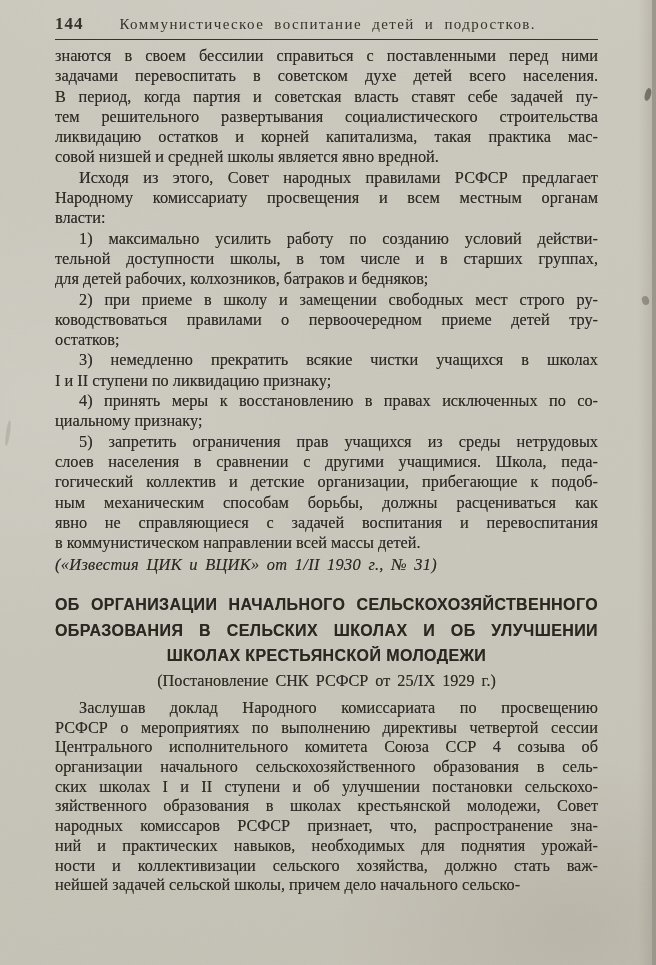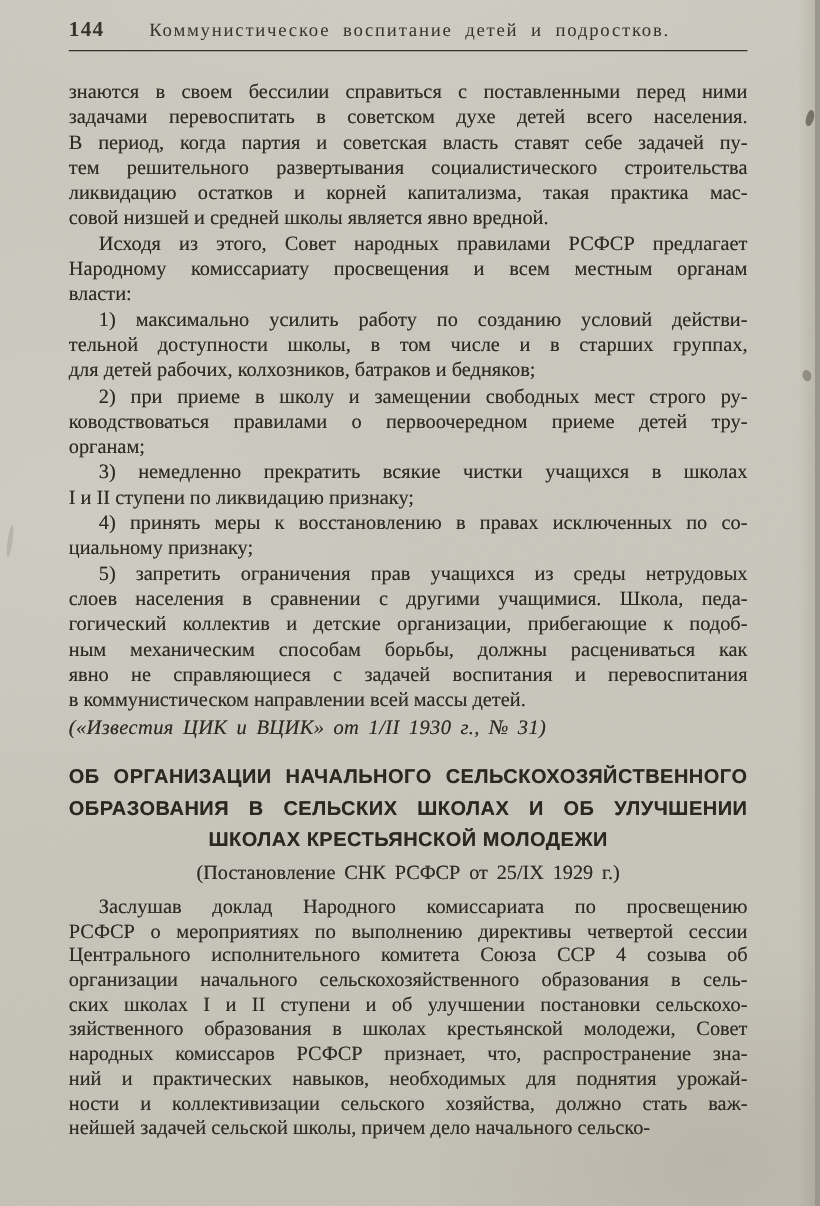--- a/index.html
+++ b/index.html
@@ -28,21 +28,21 @@
   .running-header {
     display: flex; align-items: baseline;
     font-size: 16px; line-height: 20px;
     color: #36332c;
   }
   .pagenum { width: 62px; font-weight: bold; letter-spacing: 1px; font-size: 17px; }
   .runtitle { flex: 1; text-align: right; letter-spacing: 1.4px; word-spacing: 5px; font-size: 15px; }
   .pagenum-spacer { width: 62px; }
   .rule { margin-top: 5px; border-bottom: 1.6px solid var(--rule, #35322b); }
 
-  .docbody { margin-top: 22px; text-shadow: 0 0 0.5px rgba(44,39,32,0.55); }
+  .docbody { margin-top: 6px; text-shadow: 0 0 0.5px rgba(44,39,32,0.55); }
 
   .block.paragraph .line {
     font-size: 16.3px; line-height: 20.3px;
     text-align: justify; text-align-last: justify;
     white-space: normal;
   }
   .block.paragraph .line.last { text-align-last: left; }
   .block.paragraph .line.indent { text-indent: 24px; }
   .docbody .block.paragraph:last-child .line { line-height: 19.7px; }
 
@@ -114,21 +114,21 @@
           <div class="line last">власти:</div>
         </div>
         <div class="block paragraph">
           <div class="line indent">1) максимально усилить работу по созданию условий действи-</div>
           <div class="line">тельной доступности школы, в том числе и в старших группах,</div>
           <div class="line last">для детей рабочих, колхозников, батраков и бедняков;</div>
         </div>
         <div class="block paragraph">
           <div class="line indent">2) при приеме в школу и замещении свободных мест строго ру-</div>
           <div class="line">ководствоваться правилами о первоочередном приеме детей тру-</div>
-          <div class="line last">органам;</div>
+          <div class="line last">остатков;</div>
         </div>
         <div class="block paragraph">
           <div class="line indent">3) немедленно прекратить всякие чистки учащихся в школах</div>
           <div class="line last">I и II ступени по ликвидацию признаку;</div>
         </div>
         <div class="block paragraph">
           <div class="line indent">4) принять меры к восстановлению в правах исключенных по со-</div>
           <div class="line last">циальному признаку;</div>
         </div>
         <div class="block paragraph">

